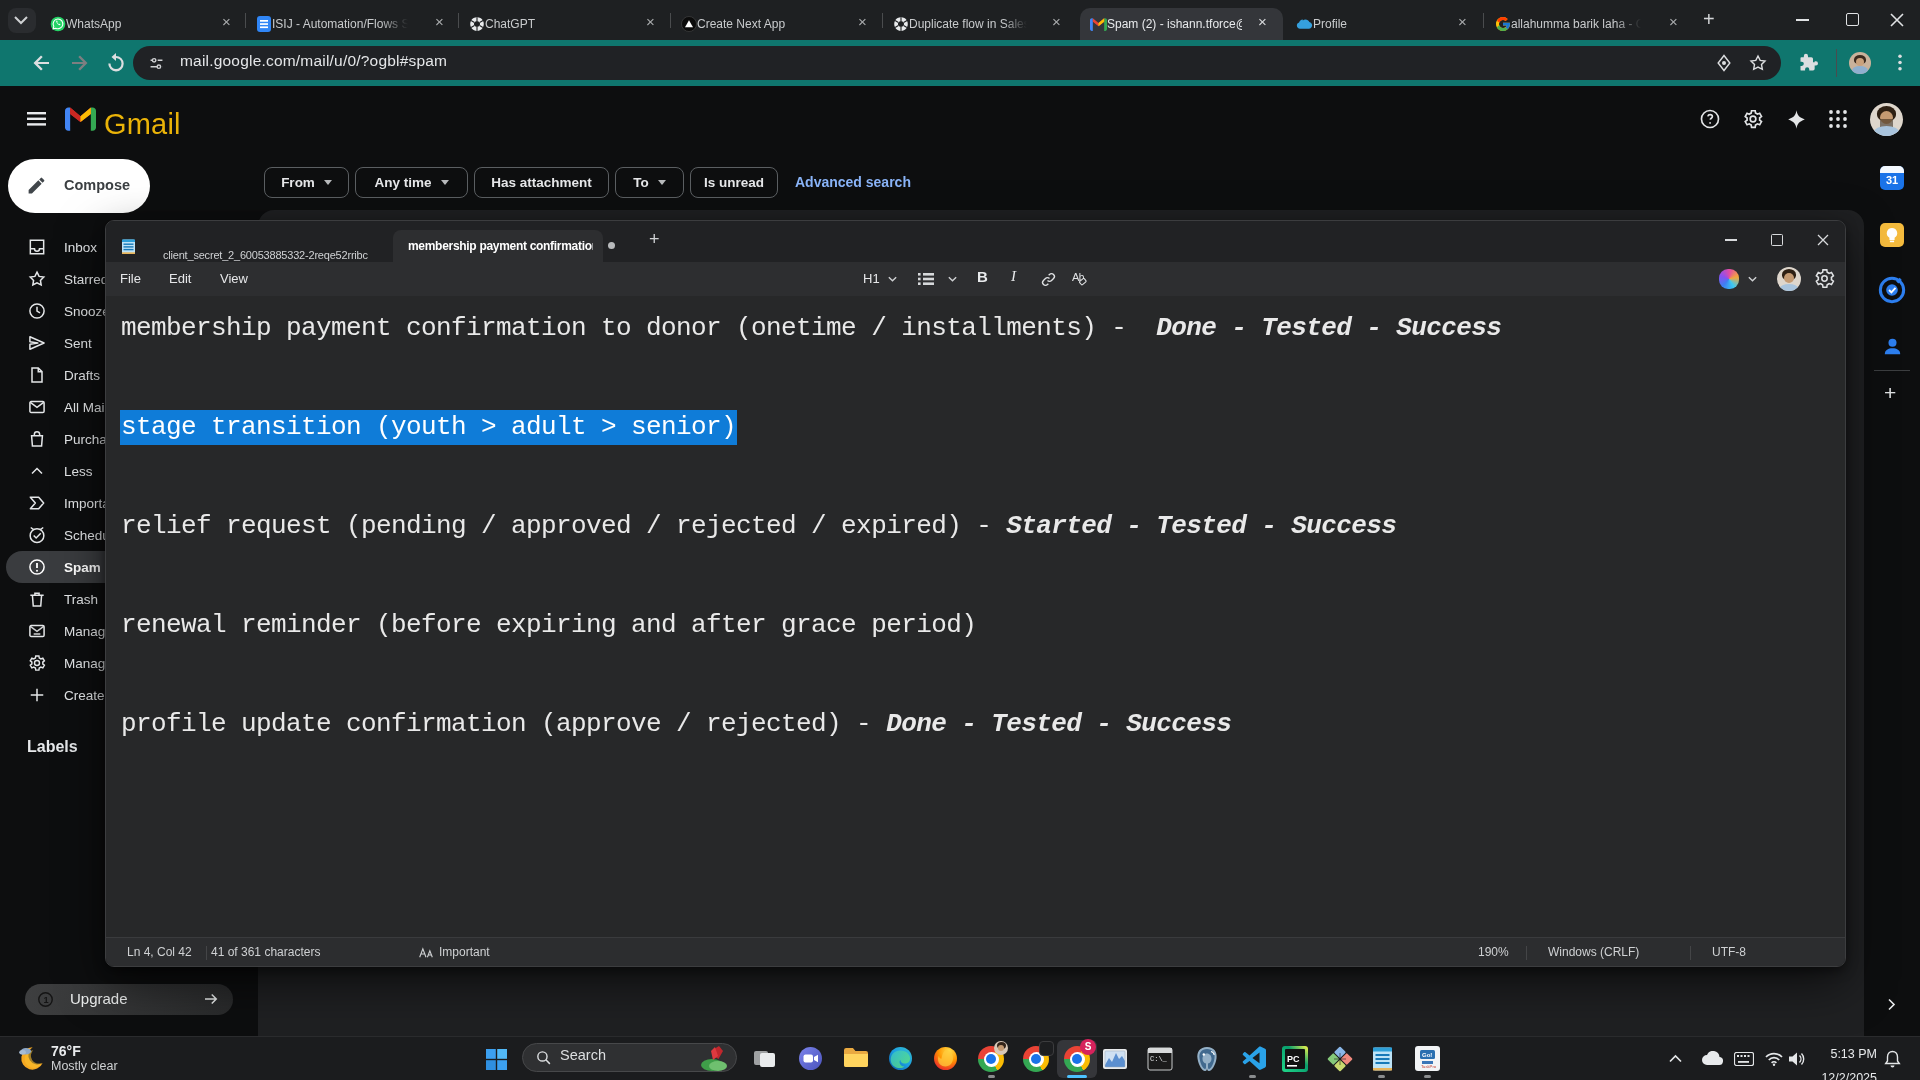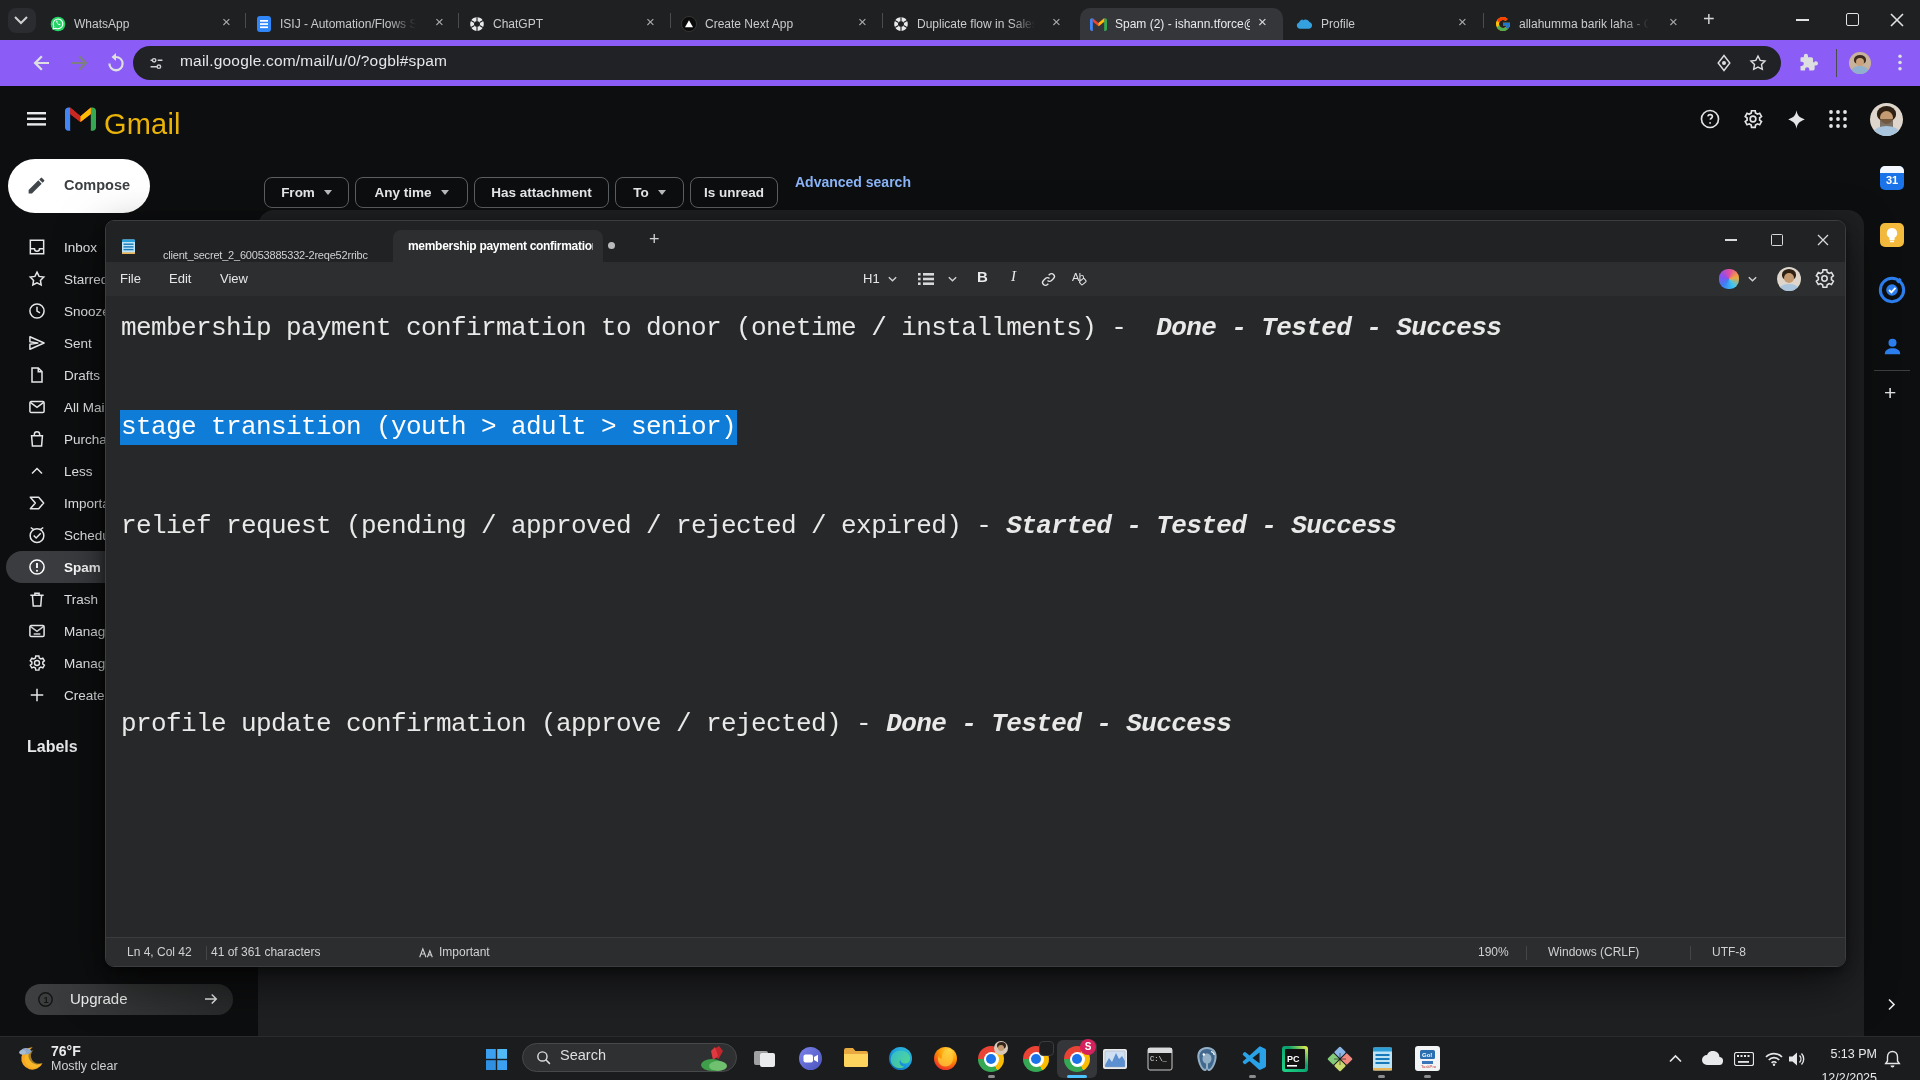--- a/index.html
+++ b/index.html
@@ -1,29 +1,29 @@
 <!DOCTYPE html>
 <html><head>
 <meta charset="utf-8">
 <style>
   html,body{margin:0;padding:0;background:#000;}
   #stage{position:relative;width:1920px;height:1080px;overflow:hidden;background:#0e0f10;font-family:"Liberation Sans",sans-serif;}
   .abs{position:absolute;}
   
   #tabbar{left:0;top:0;width:1920px;height:40px;background:#1e2022;}
   .tab{top:8px;height:32px;border-radius:10px 10px 0 0;display:flex;align-items:center;color:#c9cbcd;font-size:12px;}
-  .tab .ttl{white-space:nowrap;overflow:hidden;margin-left:8px;}
+  .tab .ttl{white-space:nowrap;overflow:hidden;margin-left:0;}
   .tabx{color:#a9abad;font-size:13px;position:absolute;}
   .tabsep{top:13px;width:1px;height:15px;background:#4a4c4e;}
-  #toolbar{left:0;top:40px;width:1920px;height:46px;background:#8b5cf6;}
+  #toolbar{left:0;top:40px;width:1920px;height:46px;background:#0f766e;}
   #omnibox{left:133px;top:6px;width:1648px;height:34px;border-radius:17px;background:#202225;color:#e4e6e8;}
   
   #gmail{left:0;top:86px;width:1920px;height:950px;background:#0d0e0f;}
   #gm-search{left:256px;top:8px;width:714px;height:46px;border-radius:23px;background:#3f4347;}
-  .chip{top:91px;height:29px;border:1px solid #5b5f62;border-radius:8px;color:#e6e7e9;font-size:13.5px;font-weight:bold;display:flex;align-items:center;justify-content:center;}
+  .chip{top:81px;height:29px;border:1px solid #5b5f62;border-radius:8px;color:#e6e7e9;font-size:13.5px;font-weight:bold;display:flex;align-items:center;justify-content:center;}
   .caret{width:0;height:0;border-left:4.5px solid transparent;border-right:4.5px solid transparent;border-top:5px solid #b9bbbd;display:inline-block;margin-left:9px;}
   #mainpanel{left:258px;top:124px;width:1606px;height:894px;background:#1f2022;border-radius:16px;}
   .srow{left:0;width:250px;height:32px;color:#e4e6e8;font-size:13.5px;display:flex;align-items:center;}
   .srow .ic{width:20px;height:20px;margin-left:27px;margin-right:17px;flex:none;display:flex;align-items:center;justify-content:center;}
   
   #notepad{left:106px;top:221px;width:1739px;height:745px;background:#272829;border-radius:8px;box-shadow:0 16px 48px rgba(0,0,0,.6),0 4px 12px rgba(0,0,0,.5);overflow:hidden;outline:1px solid #3c3d3f;}
   #np-title{left:0;top:0;width:1739px;height:41px;background:#212224;}
   #np-menu{left:0;top:41px;width:1739px;height:34px;background:#2d2e30;}
   #np-status{left:0;top:716px;width:1739px;height:29px;background:#2c2d2f;border-top:1px solid #3a3b3d;box-sizing:border-box;color:#cfd1d3;font-size:12px;}
   .npline{position:absolute;height:35px;line-height:35px;font-family:"Liberation Mono",monospace;font-size:26px;letter-spacing:-.6px;color:#e9e9e9;white-space:pre;}
@@ -426,20 +426,21 @@
         </div>
     <svg class="abs" style="left:1707px;top:5px" width="23" height="23" viewBox="0 0 24 24" fill="none" stroke="#e0e2e4" stroke-width="1.6">
           <circle cx="12" cy="12" r="2.8"></circle>
           <path d="M19.3 12a7.3 7.3 0 0 0-.1-1.2l2.1-1.6-2-3.5-2.5 1a7.6 7.6 0 0 0-2-1.2L14.4 3h-4l-.4 2.6a7.6 7.6 0 0 0-2 1.2l-2.5-1-2 3.5 2.1 1.6a7.3 7.3 0 0 0 0 2.3l-2.1 1.6 2 3.5 2.5-1a7.6 7.6 0 0 0 2 1.2l.4 2.6h4l.4-2.6a7.6 7.6 0 0 0 2-1.2l2.5 1 2-3.5-2.1-1.6c.1-.4.1-.8.1-1.2z"></path>
         </svg>
   </div>
 
   <div class="npline" style="left:14px;top:189px;background:#0f7cd8;color:#fff;padding:0 1px">stage transition (youth &gt; adult &gt; senior)</div>
   <div class="npline" style="left:15px;top:90px">membership payment confirmation to donor (onetime / installments) -  <span class="bi">Done - Tested - Success</span></div>
   <div class="npline" style="left:15px;top:288px">relief request (pending / approved / rejected / expired) - <span class="bi">Started - Tested - Success</span></div>
+  <div class="npline" style="left:15px;top:387px">renewal reminder (before expiring and after grace period)</div>
   <div class="npline" style="left:15px;top:486px">profile update confirmation (approve / rejected) - <span class="bi">Done - Tested - Success</span></div>
 
   <div class="abs" id="np-status">
     <div class="abs" style="left:21px;top:7px">Ln 4, Col 42</div>
     <div class="ssep" style="left:100px"></div>
     <div class="abs" style="left:105px;top:7px">41 of 361 characters</div>
     <svg class="abs" style="left:313px;top:9px" width="14" height="12" viewBox="0 0 20 14" fill="none" stroke="#cfd1d3" stroke-width="1.6">
           <path d="M1 13 L5.5 1 L10 13 M2.7 8.5 h5.6"></path>
           <path d="M12 13 L15.5 4 L19 13 M13.3 9.8 h4.4"></path>
         </svg>

